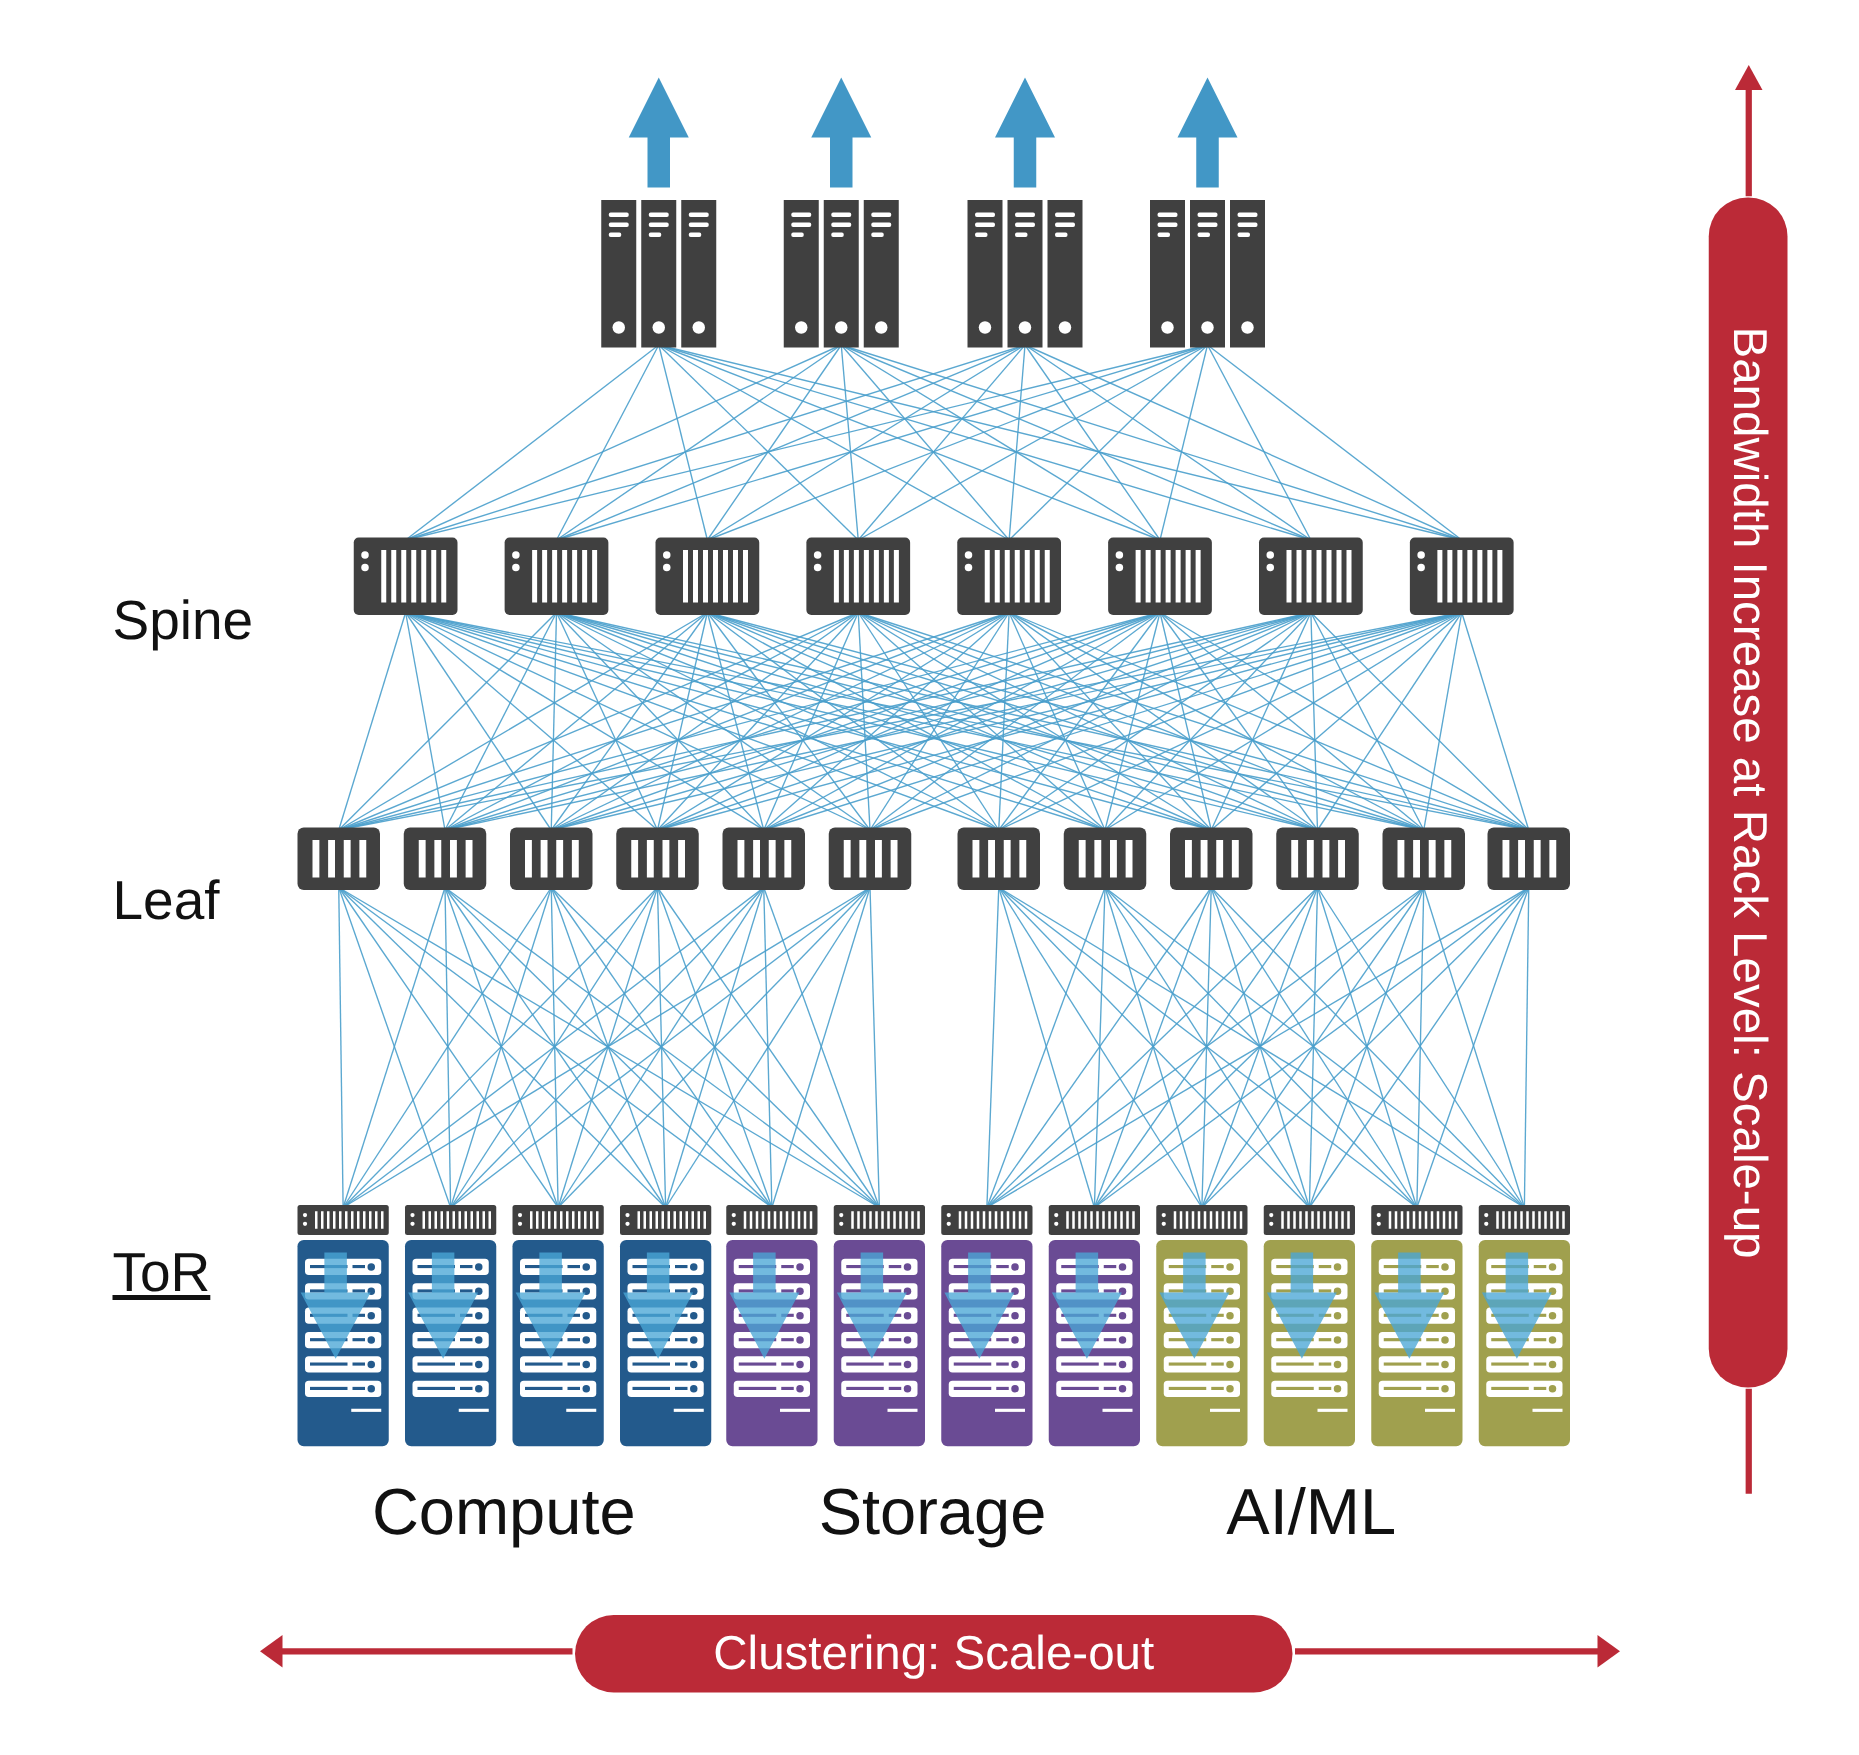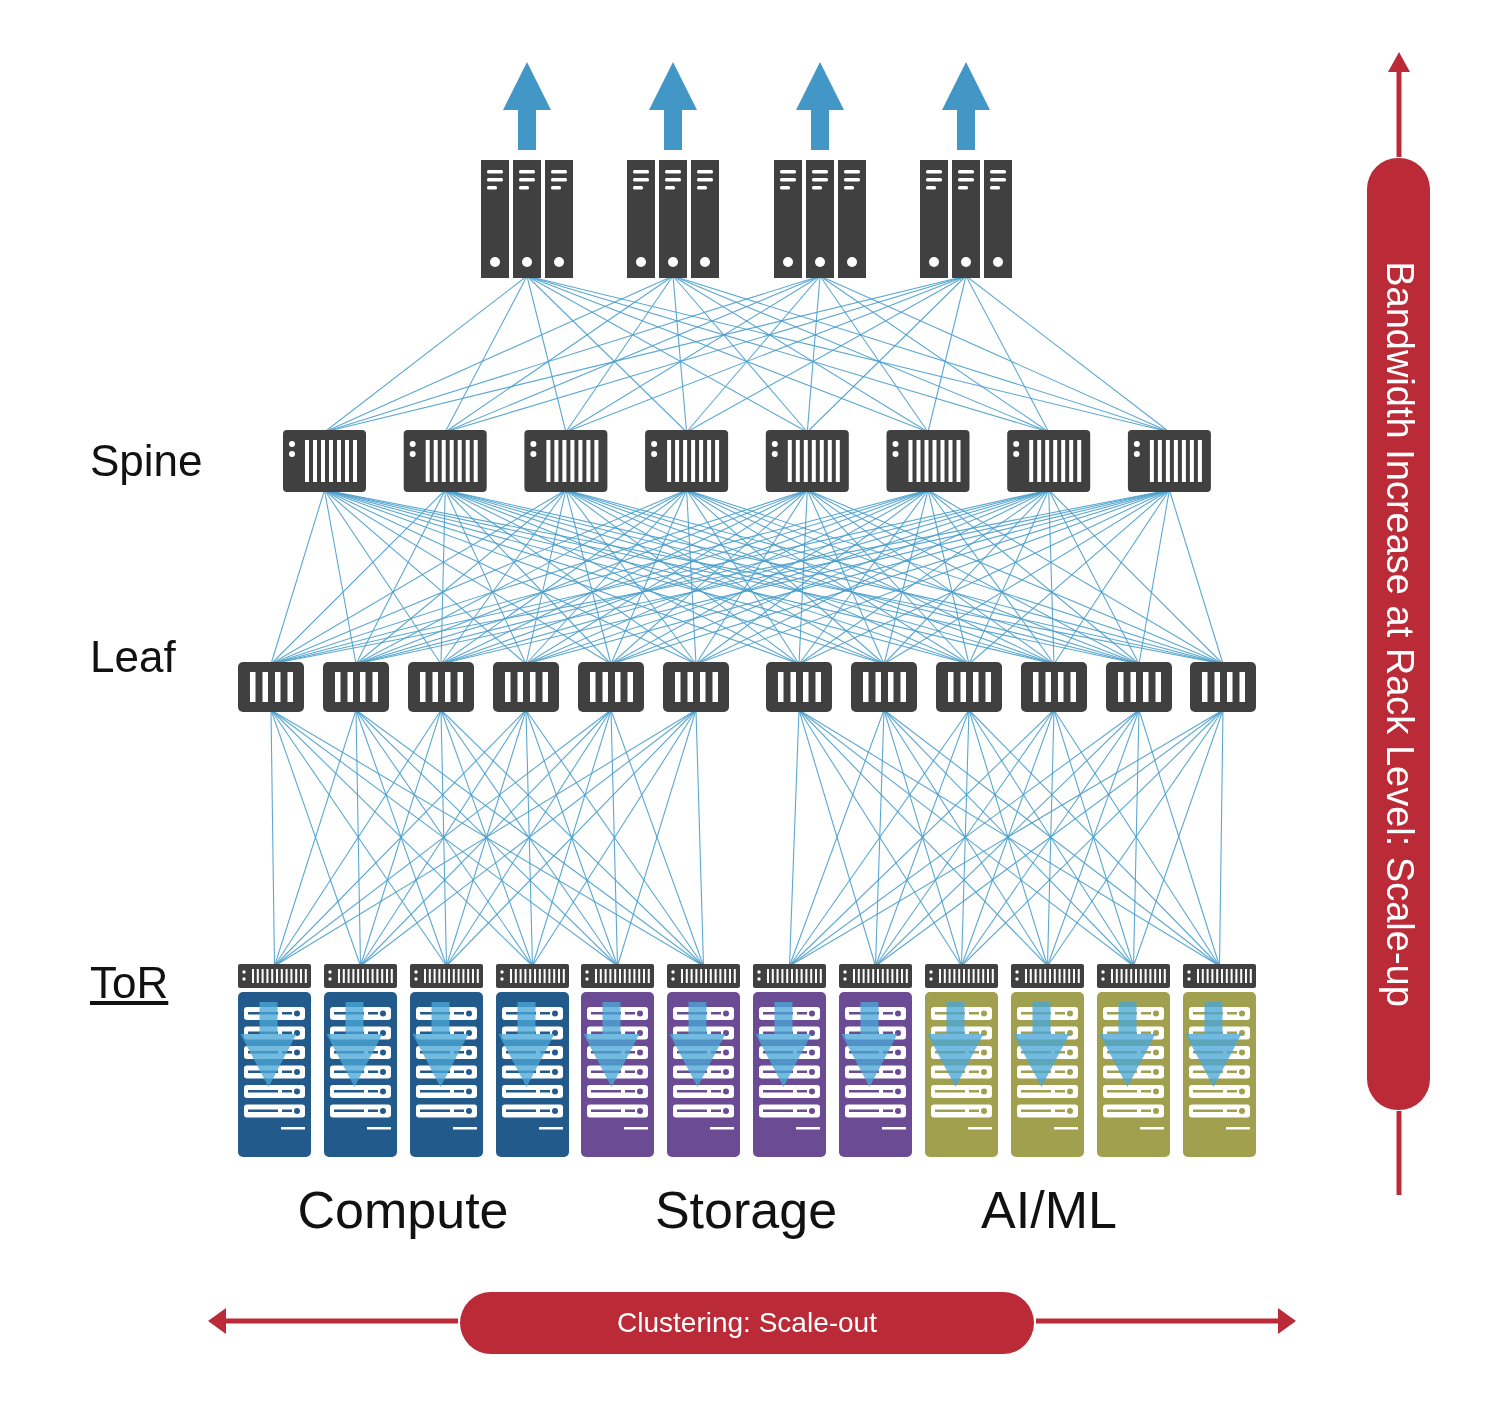--- a/index.html
+++ b/index.html
@@ -1,21 +1,21 @@
 <!DOCTYPE html>
 <html><head>
 <meta charset="utf-8">
 <style>
   html, body { margin:0; padding:0; background:#ffffff; }
   body { width:1487px; height:1404px; position:relative; overflow:hidden; font-family:"Liberation Sans", sans-serif; }
   #diagram { position:absolute; left:0; top:0; }
-  .tier-label { position:absolute; font-size:44px; color:#111; }
+  .tier-label { position:absolute; font-size:44px; color:#111;margin-top:36px; }
   .group-label { position:absolute; font-size:52px; color:#111; text-align:center; width:300px; }
   .pill-h { position:absolute; left:460px; top:1292px; width:574px; height:62px; background:#bb2a37; border-radius:31px;
-            color:#fff; font-size:28px; display:flex; align-items:center; justify-content:center; }
+            color:#fff; font-size:38px; display:flex; align-items:center; justify-content:center; }
   .pill-v { position:absolute; left:1367px; top:158px; width:63px; height:952px; background:#bb2a37; border-radius:31px; }
   .pill-v span { position:absolute; left:50%; top:50%; transform:translate(-50%,-50%) rotate(90deg); white-space:nowrap;
                  color:#fff; font-size:38px; }
 </style>
 </head>
 <body>
 
 <svg id="diagram" width="1487" height="1404">
   <g id="links">
       <line x1="527" y1="276" x2="324.5" y2="432" stroke="#4a9fcc" stroke-width="1.1" opacity="0.9"></line>
@@ -1054,21 +1054,21 @@
       <path d="M208,1321 L226,1308 L226,1334 Z" fill="#bb2a37"></path>
       <line x1="1036" y1="1321" x2="1280" y2="1321" stroke="#bb2a37" stroke-width="5"></line>
       <path d="M1296,1321 L1278,1308 L1278,1334 Z" fill="#bb2a37"></path>
       <line x1="1399" y1="70" x2="1399" y2="157" stroke="#bb2a37" stroke-width="5"></line>
       <path d="M1399,52 L1388,72 L1410,72 Z" fill="#bb2a37"></path>
       <line x1="1399" y1="1111" x2="1399" y2="1195" stroke="#bb2a37" stroke-width="5"></line>
     </g>
 </svg>
 
 <div class="tier-label" style="left:90px; top:436px;">Spine</div>
-<div class="tier-label" style="left:90px; top:632px;">Leaf</div>
+<div class="tier-label" style="left:90px; top:660px;">Leaf</div>
 <div class="tier-label" style="left:90px; top:958px;text-decoration:underline;">ToR</div>
 
 <div class="group-label" style="left:253px; top:1180px;">Compute</div>
 <div class="group-label" style="left:596px; top:1180px;text-align:center;">Storage</div>
 <div class="group-label" style="left:899px; top:1180px;">AI/ML</div>
 
 <div class="pill-h">
     <span>Clustering: Scale-out</span>
   </div>
 <div class="pill-v">

